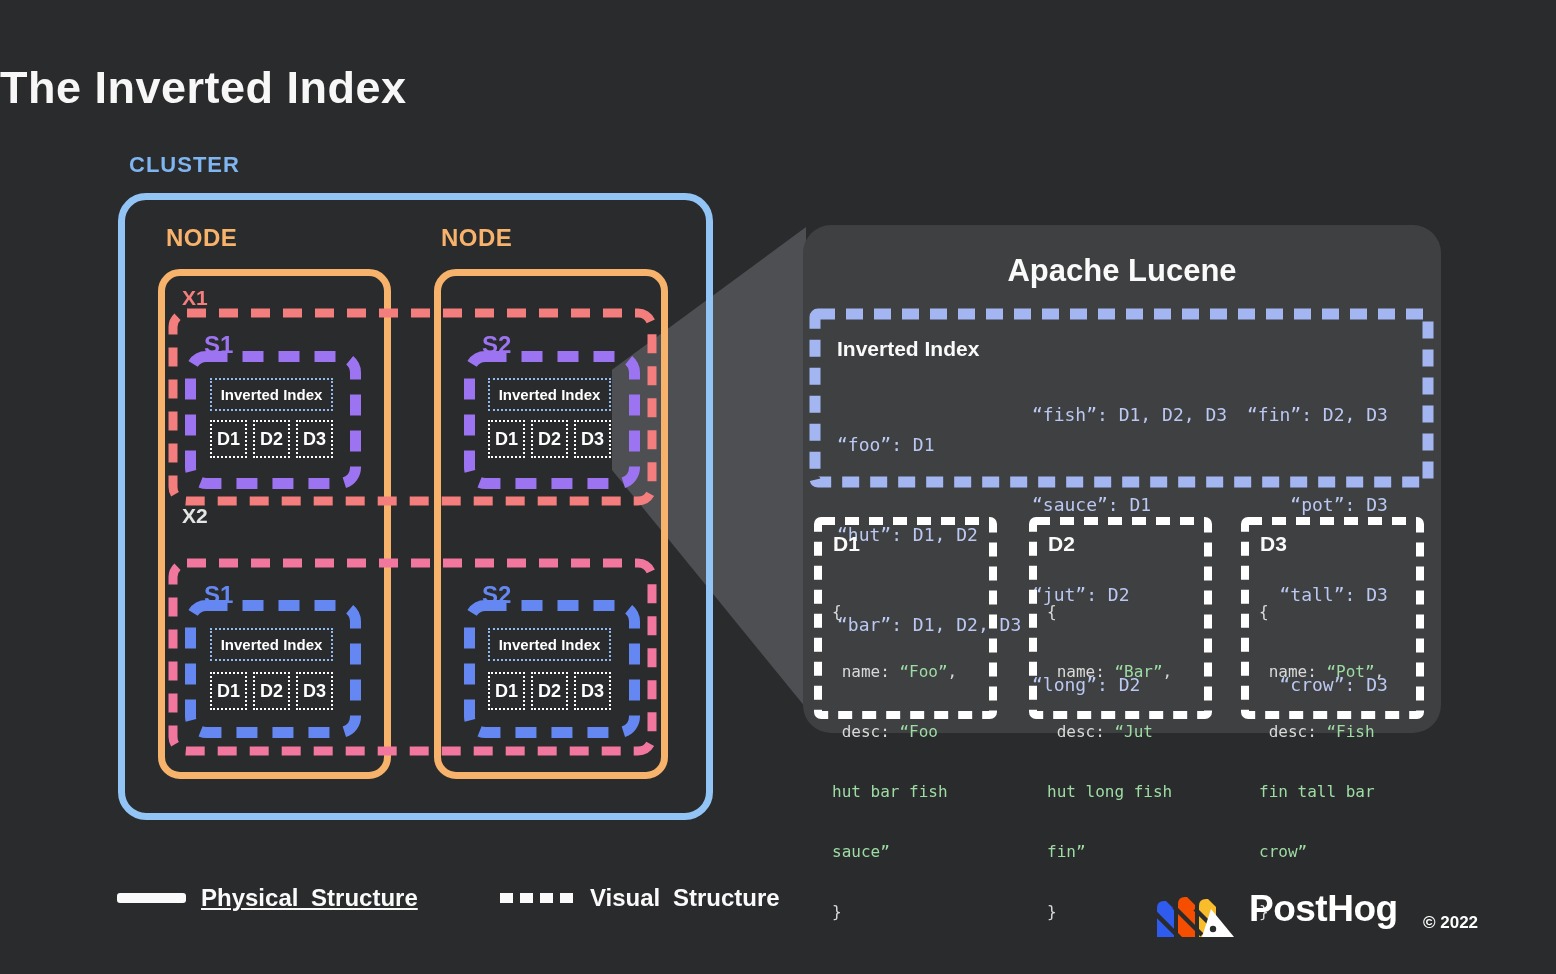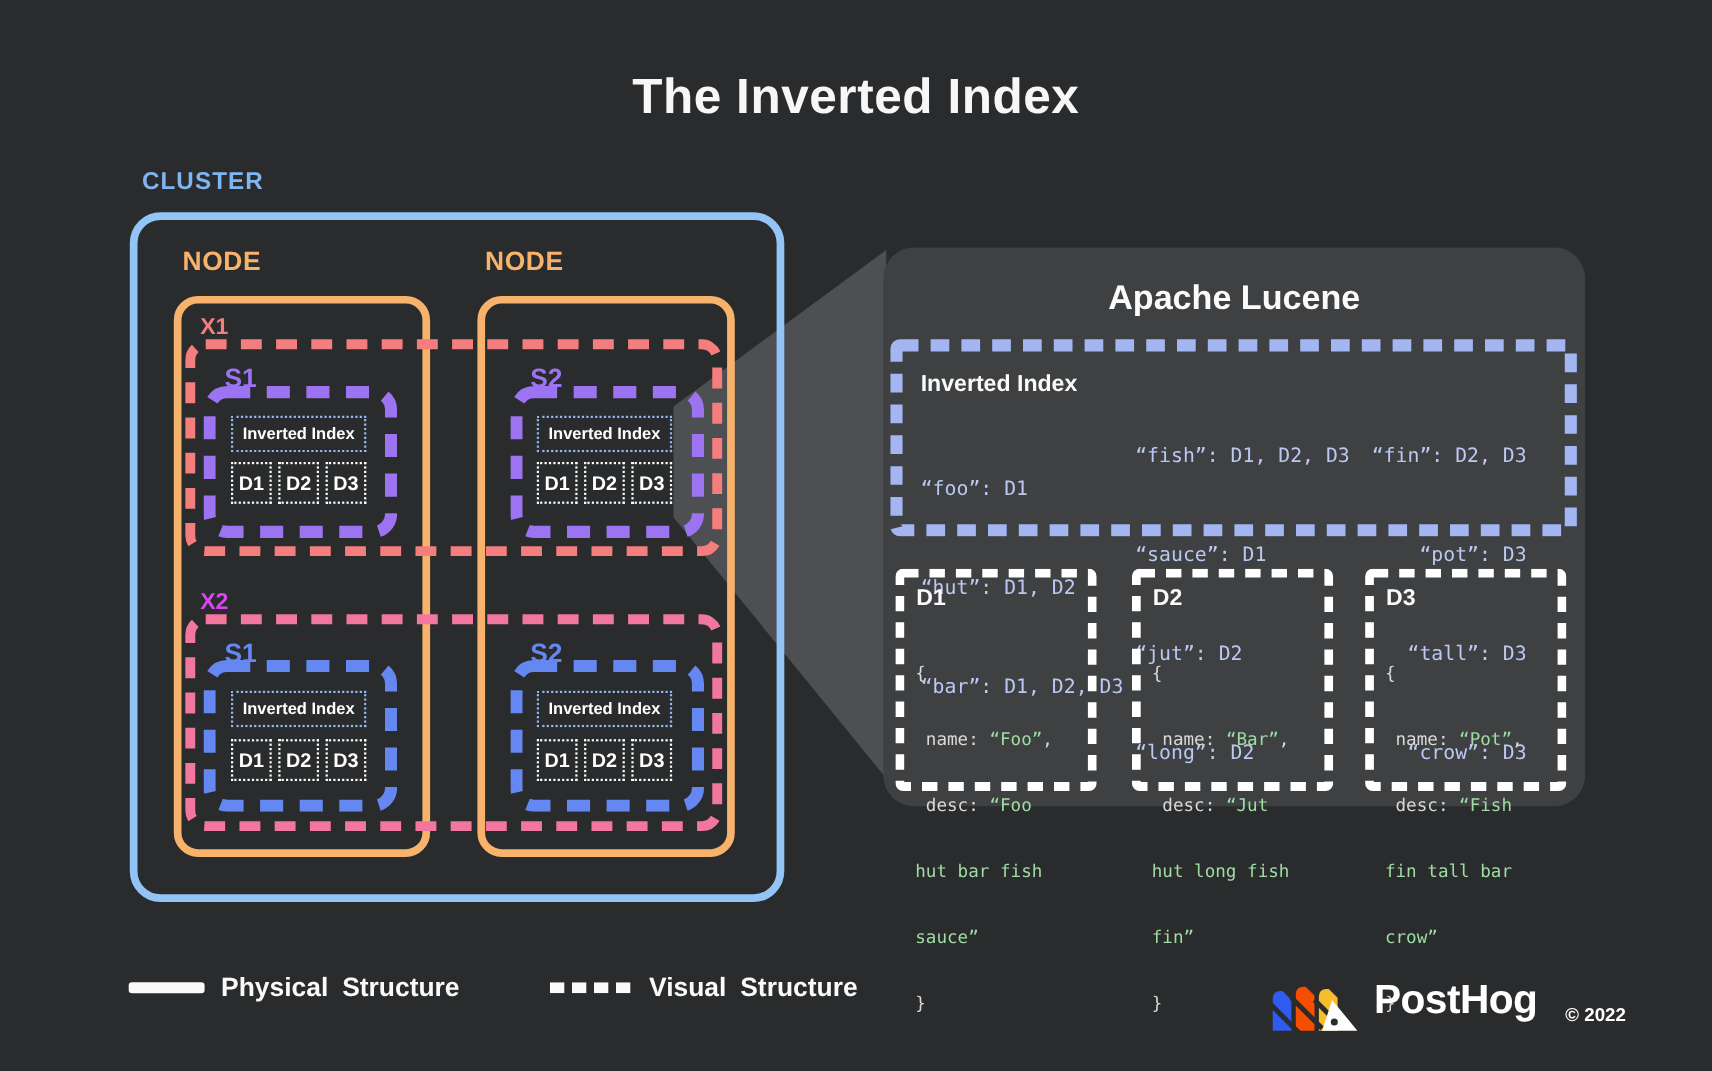--- a/index.html
+++ b/index.html
@@ -1,21 +1,21 @@
 <!DOCTYPE html>
 <html><head>
 <meta charset="utf-8">
 <style>
   html,body{margin:0;padding:0;background:#2a2b2c;}
   .stage{position:relative;width:1556px;height:974px;background:#2a2b2c;overflow:hidden;
          font-family:"Liberation Sans",sans-serif;}
   .abs{position:absolute;}
   .lbl{position:absolute;font-weight:800;font-family:"Liberation Sans",sans-serif;white-space:nowrap;}
   .mono{font-family:"DejaVu Sans Mono",monospace;}
-  .title{left:0;top:62px;width:1556px;text-align:center;font-size:45px;font-weight:800;color:#f7f7f7;letter-spacing:.5px;}
+  .title{left:0;top:62px;width:1556px;text-align:left;font-size:45px;font-weight:800;color:#f7f7f7;letter-spacing:.5px;}
   .cluster-lbl{left:129px;top:152px;font-size:22px;color:#7fb5f0;letter-spacing:1px;}
   .cluster-box{left:118px;top:193px;width:595px;height:627px;border:7px solid #92c5f5;border-radius:28px;box-sizing:border-box;}
   .node-box{top:269px;height:510px;border:7px solid #f7b26c;border-radius:22px;box-sizing:border-box;}
   .node-lbl{top:224px;font-size:24px;color:#f7b26c;letter-spacing:.5px;}
   .x-lbl{font-size:21px;}
   .s-lbl{font-size:24px;}
   .ii-box{position:absolute;width:123px;height:33px;border:2px dotted #93b9f0;box-sizing:border-box;
           display:flex;align-items:center;justify-content:center;color:#fff;font-weight:800;font-size:15px;}
   .dcell{position:absolute;width:37px;height:38px;border:2px dotted #ffffff;box-sizing:border-box;
          display:flex;align-items:center;justify-content:center;color:#fff;font-weight:800;font-size:18px;}
@@ -134,21 +134,21 @@
   <svg class="abs" style="left:464px;top:351px;" width="176" height="138">
     <rect x="5.5" y="5.5" width="165" height="127" rx="16" fill="none" stroke="#9c73f0" stroke-width="11" stroke-dasharray="21 15"></rect>
   </svg>
   <div class="ii-box" style="left:488px;top:378px;">
     <span>Inverted Index</span>
   </div>
   <div class="dcell" style="left:488px;top:420px;">D1</div>
   <div class="dcell" style="left:531px;top:420px;">D2</div>
   <div class="dcell" style="left:574px;top:420px;">D3</div>
 
-  <div class="lbl x-lbl" style="left:182px;top:536px;color:#d946ef;">X2</div>
+  <div class="lbl x-lbl" style="left:182px;top:504px;color:#e5e5e5;">X2</div>
   <svg class="abs" style="left:167px;top:557px;" width="491" height="200">
     <rect x="6" y="6" width="479" height="188" rx="14" fill="none" stroke="#f2779e" stroke-width="9" stroke-dasharray="19 13"></rect>
   </svg>
 
   <div class="lbl s-lbl" style="left:204px;top:581px;color:#6487f2;">S1</div>
   <svg class="abs" style="left:185px;top:600px;" width="176" height="138">
     <rect x="5.5" y="5.5" width="165" height="127" rx="16" fill="none" stroke="#6487f2" stroke-width="11" stroke-dasharray="21 15"></rect>
   </svg>
   <div class="ii-box" style="left:210px;top:628px;">
     <span>Inverted Index</span>
@@ -162,21 +162,21 @@
     <rect x="5.5" y="5.5" width="165" height="127" rx="16" fill="none" stroke="#6487f2" stroke-width="11" stroke-dasharray="21 15"></rect>
   </svg>
   <div class="ii-box" style="left:488px;top:628px;">
     <span>Inverted Index</span>
   </div>
   <div class="dcell" style="left:488px;top:672px;">D1</div>
   <div class="dcell" style="left:531px;top:672px;">D2</div>
   <div class="dcell" style="left:574px;top:672px;">D3</div>
 
   <div class="abs" style="left:117px;top:893px;width:69px;height:10px;background:#fafafa;border-radius:3px;"></div>
-  <div class="lbl legend-lbl" style="left:201px;">Physical Structure</div>
+  <div class="lbl legend-lbl" style="left:201px;text-decoration:underline;">Physical Structure</div>
   <svg class="abs" style="left:500px;top:893px;" width="76" height="10">
     <line x1="0" y1="5" x2="76" y2="5" stroke="#fafafa" stroke-width="10" stroke-dasharray="13 7"></line>
   </svg>
   <div class="lbl legend-lbl" style="left:590px;">Visual Structure</div>
 
   <svg class="abs" style="left:1155px;top:890px;" width="84" height="48" viewBox="0 0 84 48">
     <path d="M2,47 L2,18 Q2,11 9,11 L11,11 L19,19 L19,47 Z" fill="#2f5bef"></path>
     <path d="M23,47 L23,14 Q23,7 30,7 L32,7 L40,15 L40,47 Z" fill="#f54e00"></path>
     <path d="M44,47 L44,16 Q44,9 51,9 L53,9 L61,17 L61,47 Z" fill="#f9bd2c"></path>
     <line x1="-2" y1="21" x2="26" y2="49" stroke="#2a2b2c" stroke-width="4.5"></line>

